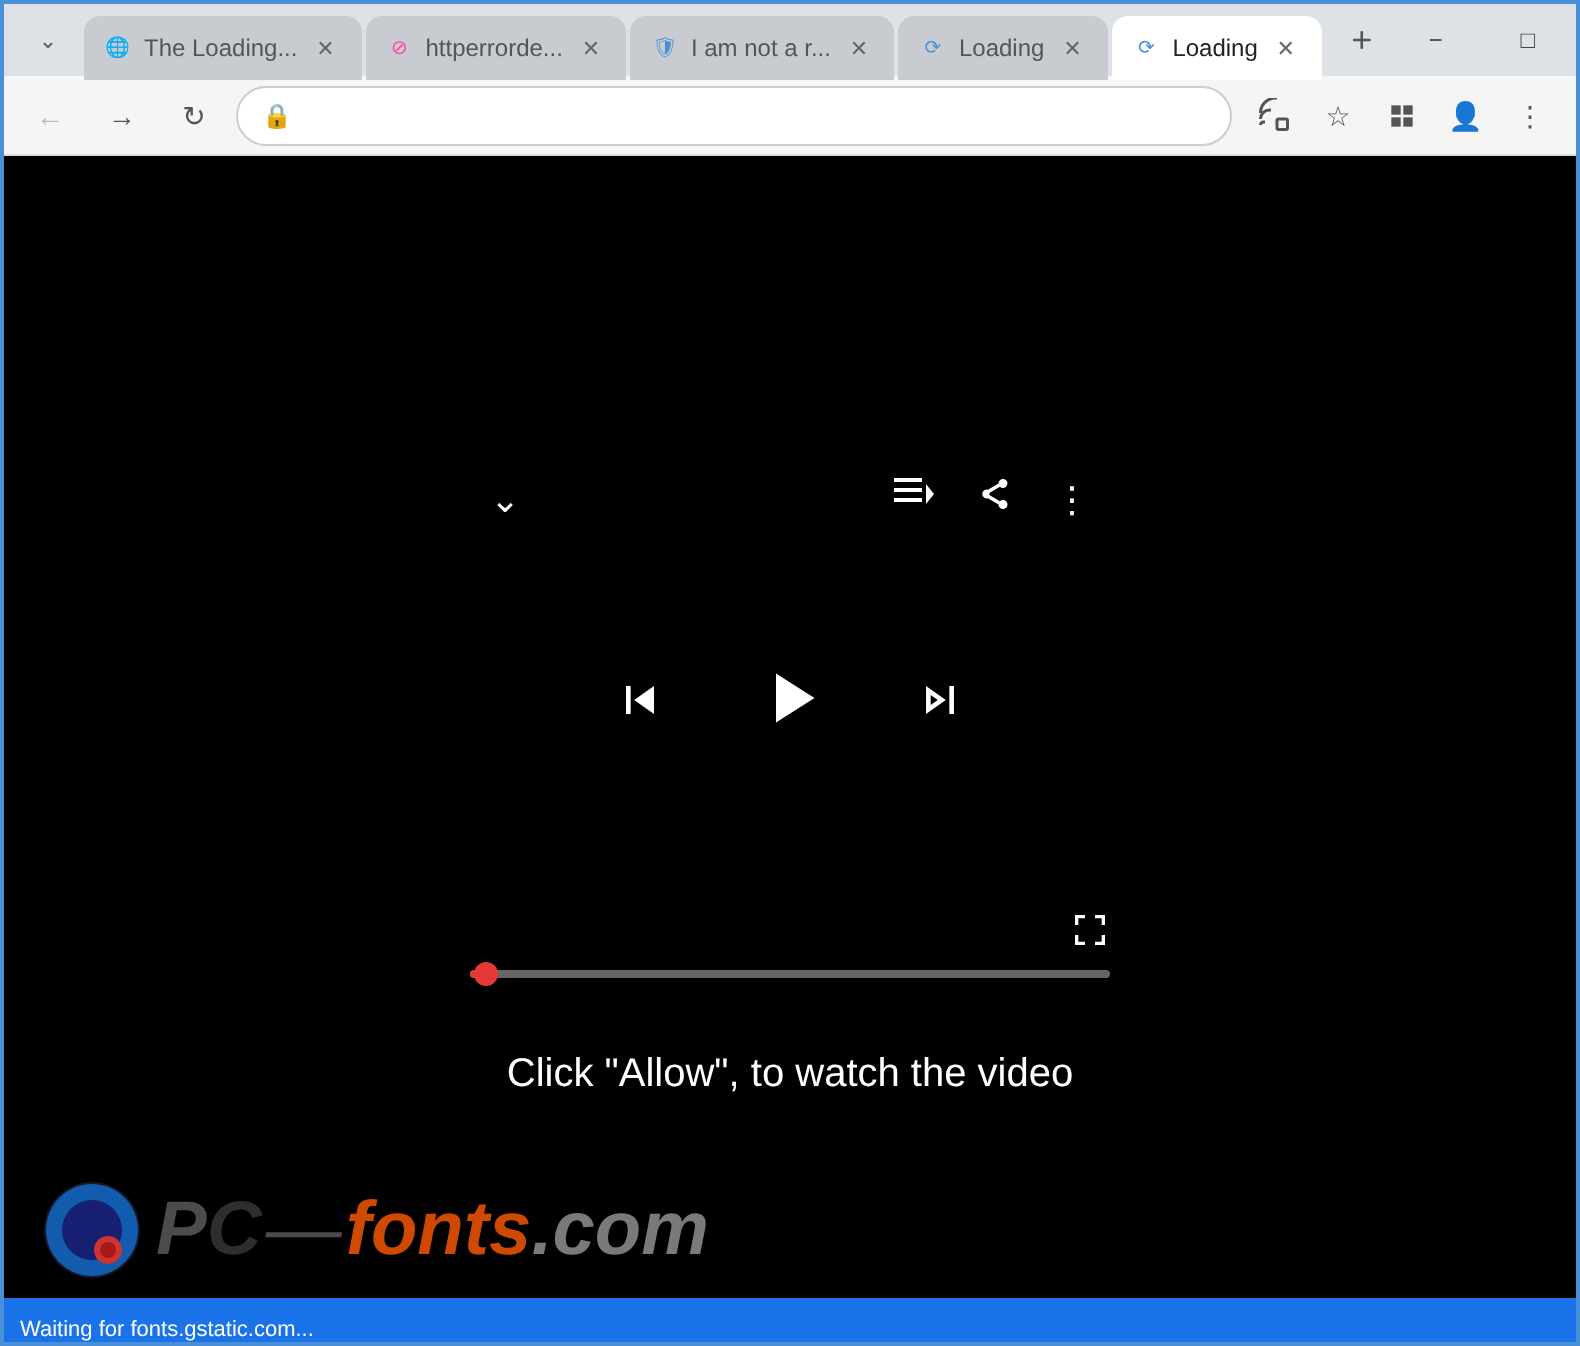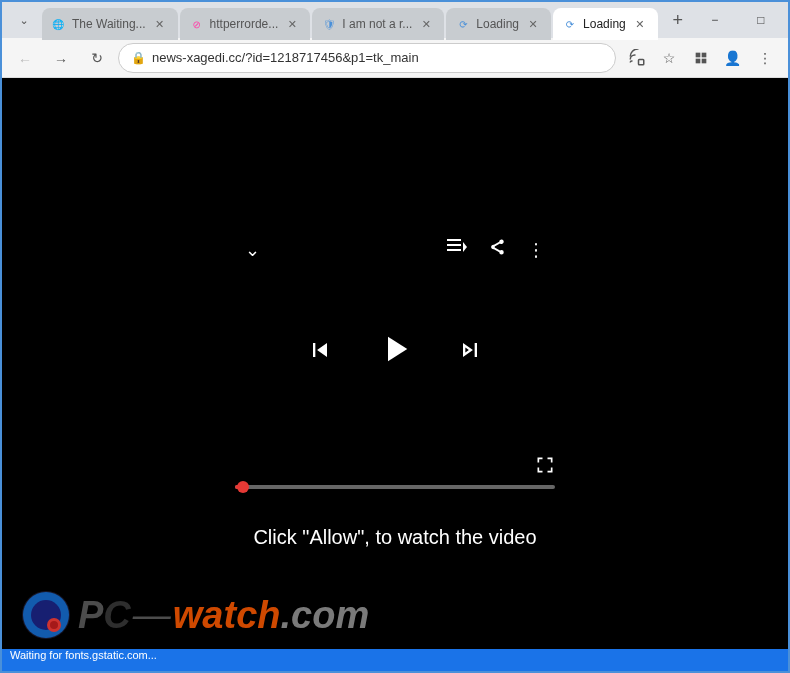--- a/index.html
+++ b/index.html
@@ -57,37 +57,37 @@
     .progress-dot { width: 12px; height: 12px; background: #e53935; border-radius: 50%; position: absolute; left: 2px; top: -4px; }
 
     
     .click-allow-text { position: absolute; bottom: 100px; left: 50%; transform: translateX(-50%); color: #fff; font-size: 20px; white-space: nowrap; font-weight: 400; }
 
     
     .watermark { position: absolute; bottom: 10px; left: 20px; display: flex; align-items: center; gap: 8px; opacity: 0.9; }
     .watermark-logo { width: 48px; height: 48px; background: #1a1a2e; border-radius: 50%; display: flex; align-items: center; justify-content: center; position: relative; overflow: hidden; }
 
     
-    .status-bar { height: 22px; background: #1a73e8; display: flex; align-items: flex-start; padding: 0 8px; }
+    .status-bar { height: 22px; background: #1a73e8; display: flex; align-items: flex-end; padding: 0 8px; }
     .status-text { font-size: 11px; color: #fff; }
   </style>
 </head>
 <body>
 
 <div class="browser-frame">
 
   <div class="title-bar">
     <div class="chevron-area">
       <div class="chevron-btn">⌄</div>
     </div>
     <div class="tabs-container">
 
       <div class="tab inactive">
         <span class="tab-favicon">🌐</span>
-        <span class="tab-label">The Waiting...</span>
+        <span class="tab-label">The Loading...</span>
         <span class="tab-close">✕</span>
       </div>
 
       <div class="tab inactive">
         <span class="tab-favicon" style="color:#f4a">⊘</span>
         <span class="tab-label">httperrorde...</span>
         <span class="tab-close">✕</span>
       </div>
 
       <div class="tab inactive">
@@ -115,21 +115,20 @@
       <div class="win-btn close">✕</div>
     </div>
   </div>
 
   <div class="nav-bar">
     <div class="nav-btn disabled">←</div>
     <div class="nav-btn">→</div>
     <div class="nav-btn">↻</div>
     <div class="address-bar">
       <span class="address-icon">🔒</span>
-      <span class="address-text">news-xagedi.cc/?id=1218717456&amp;p1=tk_main</span>
     </div>
     <div class="nav-right-icons">
       <div class="nav-btn">
         <svg width="18" height="18" viewBox="0 0 24 24" fill="none" stroke="#555" stroke-width="2">
             <path d="M3 18c0-1.1.9-2 2-2h1M3 14c0-3.3 2.7-6 6-6h1M3 10c0-5.5 4.5-10 10-10h1"></path>
             <rect x="14" y="14" width="7" height="7" rx="1"></rect>
           </svg>
       </div>
       <div class="nav-btn">☆</div>
       <div class="nav-btn">
@@ -208,21 +207,21 @@
             <circle cx="24" cy="24" r="23" fill="#1565c0"></circle>
             <circle cx="24" cy="24" r="15" fill="#1a237e"></circle>
             <circle cx="32" cy="34" r="7" fill="#e53935"></circle>
             <circle cx="32" cy="34" r="4" fill="#b71c1c"></circle>
           </svg>
         </div>
         <div style="display:flex;align-items:center;">
           <span style="font-size:38px;font-style:italic;color:#555;font-weight:700;">P</span>
           <span style="font-size:38px;font-style:italic;color:#333;font-weight:700;">C</span>
           <span style="font-size:38px;font-style:italic;color:#555;font-weight:300;margin:0 2px;">—</span>
-          <span style="font-size:38px;font-style:italic;color:#e65100;font-weight:700;">watch</span>
+          <span style="font-size:38px;font-style:italic;color:#e65100;font-weight:700;">fonts</span>
           <span style="font-size:38px;font-style:italic;color:#888;font-weight:700;">.com</span>
         </div>
       </div>
 
     </div>
   </div>
 
   <div class="status-bar">
     <span class="status-text">Waiting for fonts.gstatic.com...</span>
   </div>

